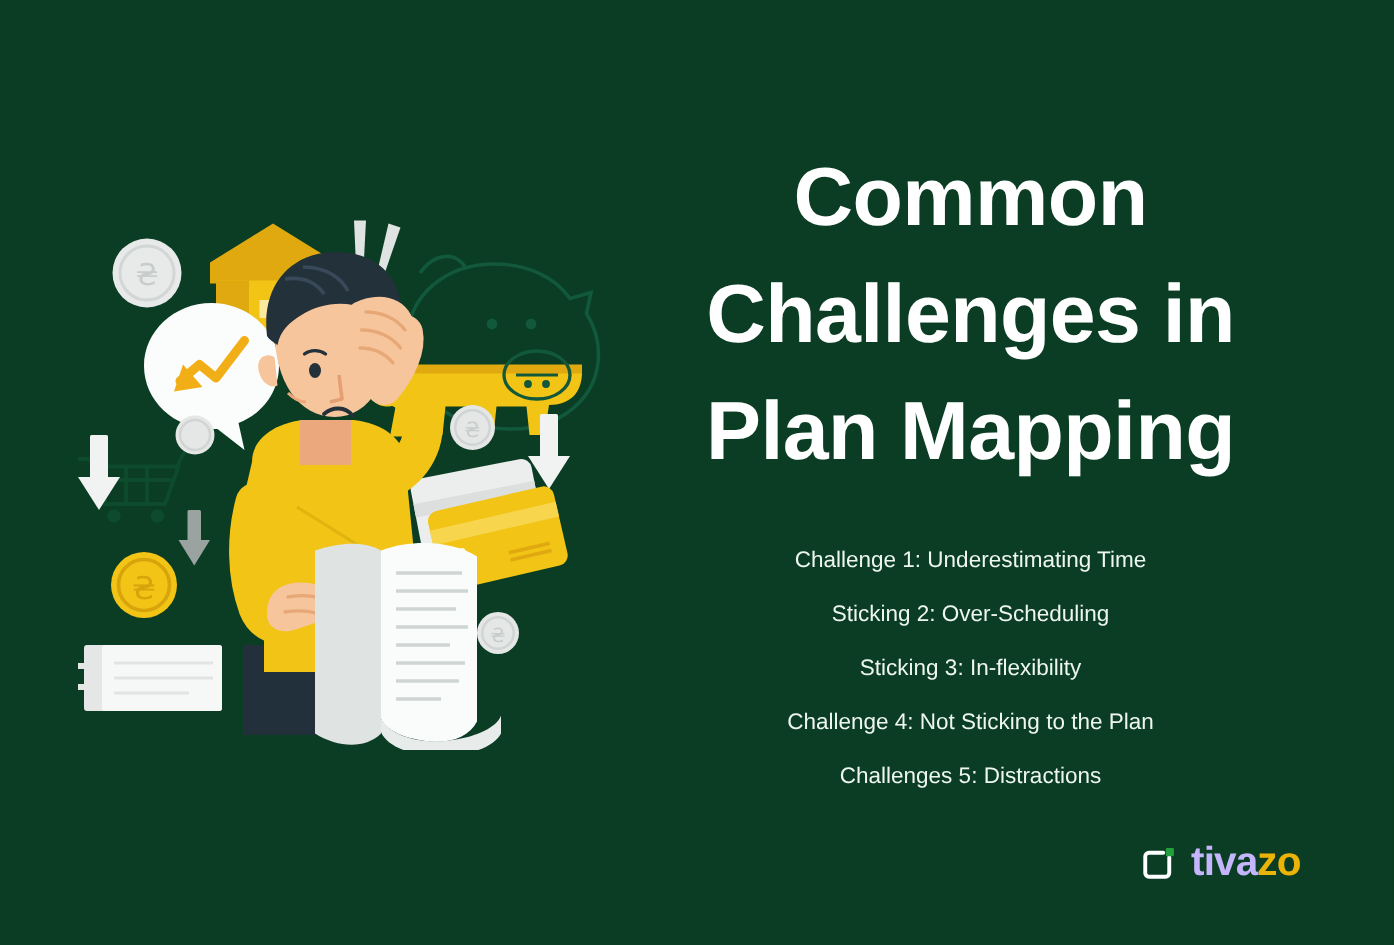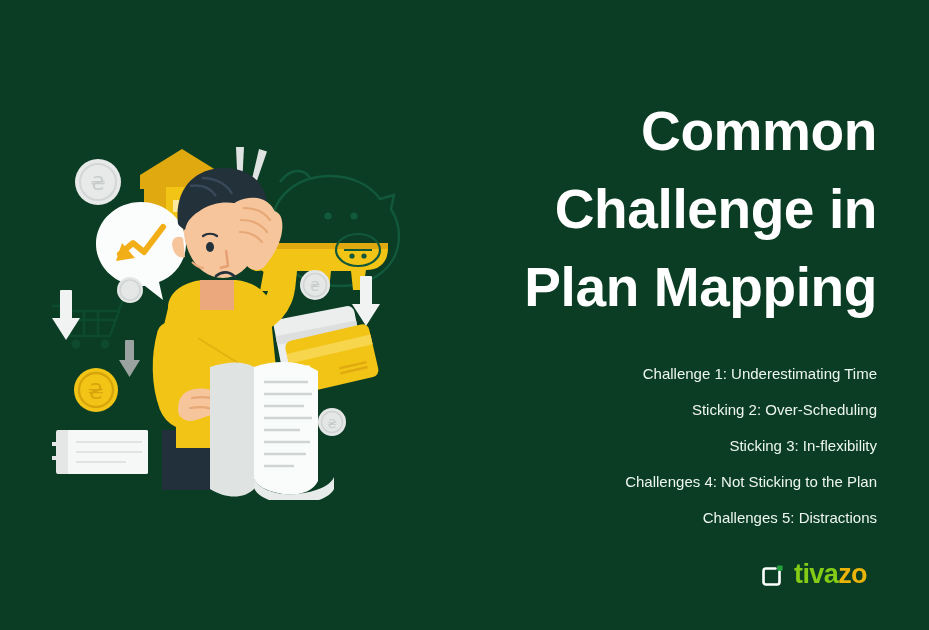--- a/index.html
+++ b/index.html
@@ -21,23 +21,23 @@
   .illustration {
     position:absolute;
     left:40px; top:130px;
     width:380px; height:370px;
   }
   .illustration svg { display:block; width:100%; height:100%; }
 
   
   .content {
     position:absolute;
-    right:52px; top:92px;
+    right:72px; top:92px;
     width:420px;
-    text-align:right;
+    text-align:center;
   }
   .title {
     color:#ffffff;
     font-size:55px;
     font-weight:700;
     line-height:78px;
     letter-spacing:-0.4px;
     white-space:nowrap;
   }
   .challenge-list {
@@ -60,21 +60,21 @@
     align-items:center;
     gap:9px;
   }
   .logo-mark { width:26px; height:26px; display:block; }
   .logo-text {
     font-size:27px;
     font-weight:700;
     letter-spacing:-0.6px;
     line-height:1;
   }
-  .logo-text .lt-a { color:#84cc16; }
+  .logo-text .lt-a { color:#c4b5fd; }
   .logo-text .lt-b { color:#eab308; }
 </style>
 </head>
 <body>
 
 <div class="slide">
 
   <div class="illustration">
     <svg viewBox="0 0 380 370" xmlns="http://www.w3.org/2000/svg">
       <defs>
@@ -249,29 +249,29 @@
         </g>
         <path d="M214 349 c6 12 28 18 50 14 c18 -3 28 -10 30 -16 l0 12 c-4 8 -18 14 -36 15 c-22 1 -40 -6 -44 -16 z" fill="#e7ebea"></path>
       </g>
     </svg>
   </div>
 
   <div class="content">
 
     <h1 class="title">
       <div>Common</div>
-      <div>Challenge in</div>
+      <div>Challenges in</div>
       <div>Plan Mapping</div>
     </h1>
 
     <ul class="challenge-list">
       <li>Challenge 1: Underestimating Time</li>
       <li>Sticking 2: Over-Scheduling</li>
       <li>Sticking 3: In-flexibility</li>
-      <li>Challenges 4: Not Sticking to the Plan</li>
+      <li>Challenge 4: Not Sticking to the Plan</li>
       <li>Challenges 5: Distractions</li>
     </ul>
   </div>
 
   <div class="logo">
     <svg class="logo-mark" viewBox="0 0 26 26">
       <path d="M20.5 9.5 L20.5 20 C20.5 21.4 19.4 22.5 18 22.5 L7 22.5 C5.6 22.5 4.5 21.4 4.5 20 L4.5 9 C4.5 7.6 5.6 6.5 7 6.5 L16.5 6.5" fill="none" stroke="#ffffff" stroke-width="2.6" stroke-linecap="round"></path>
       <rect x="18.2" y="3.4" width="5.4" height="5.4" rx="0.8" fill="#22a03b"></rect>
     </svg>
     <div class="logo-text">

